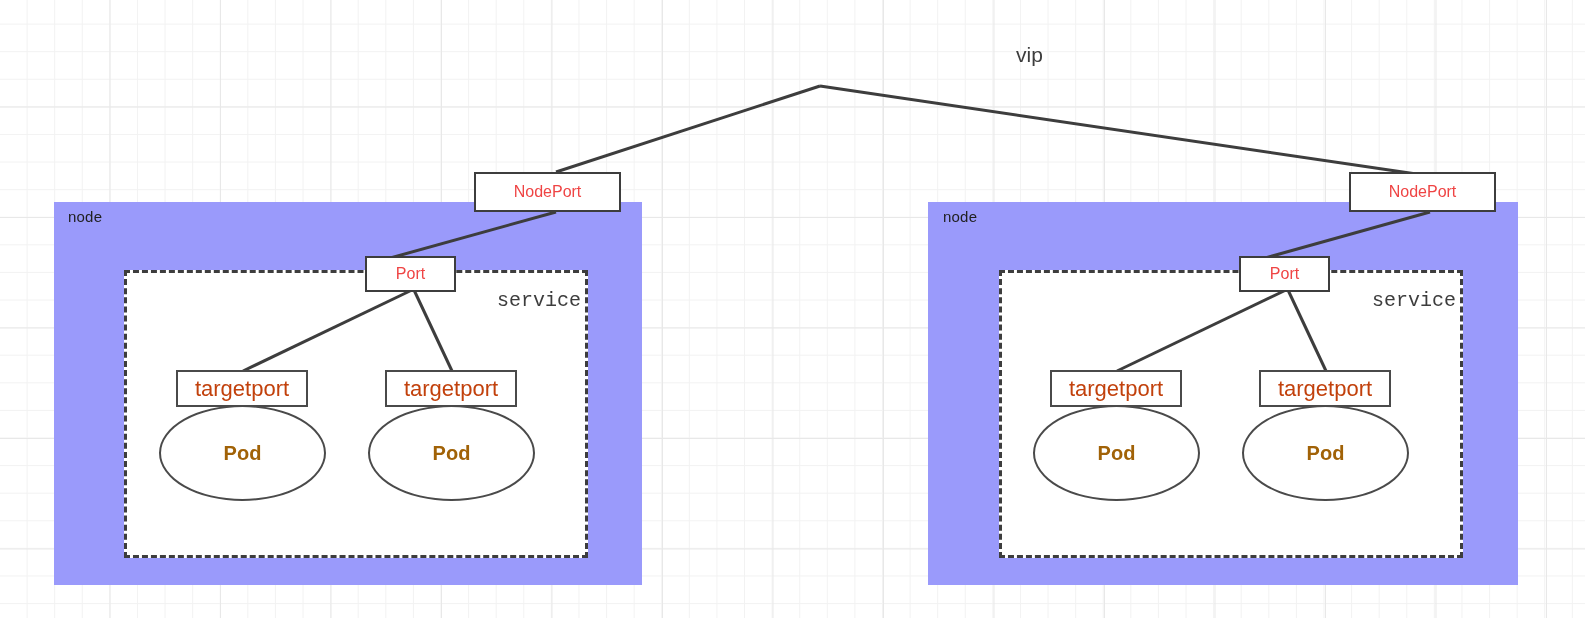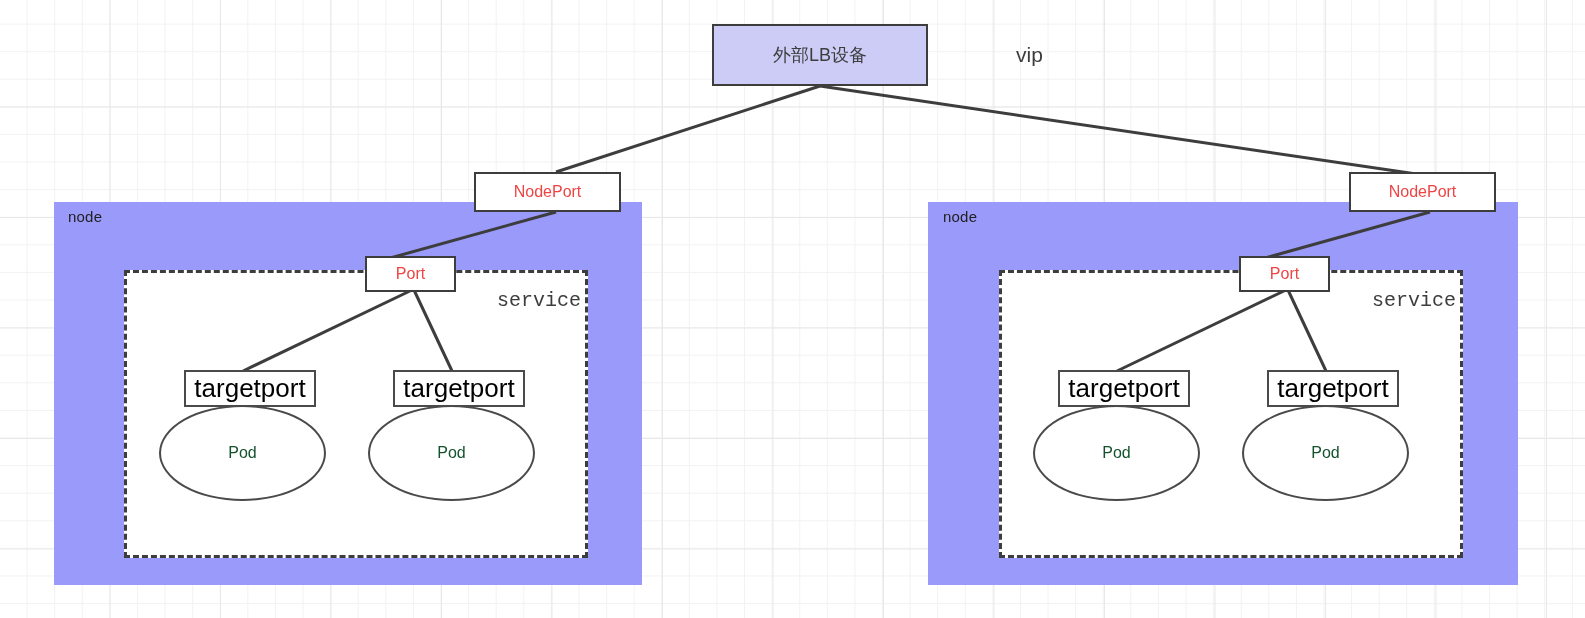--- a/index.html
+++ b/index.html
@@ -86,35 +86,35 @@
   }
   .pod {
     position: absolute;
     box-sizing: border-box;
     background: #ffffff;
     border: 2px solid #4a4a4a;
     border-radius: 50%;
     display: flex;
     align-items: center;
     justify-content: center;
-    font-size: 16px;
-    color: #14532d;
+    font-size: 20px;
+    color: #a16207;
+    font-weight: bold;
   }
   .tp-box {
     position: absolute;
     box-sizing: border-box;
     background: #ffffff;
     border: 2px solid #4a4a4a;
     display: flex;
     align-items: center;
     justify-content: center;
-    font-size: 26px;
-    color: #000000;
+    font-size: 22px;
+    color: #c2410c;
     white-space: nowrap;
-    margin-left: 8px;
   }
   svg.edges {
     position: absolute;
     left: 0;
     top: 0;
     width: 1585px;
     height: 618px;
     pointer-events: none;
   }
   svg.edges line { stroke: #3d3d3d; stroke-width: 3; }
@@ -146,21 +146,20 @@
 
     <line x1="1430" y1="212" x2="1258" y2="260"></line>
 
     <line x1="412" y1="290" x2="243" y2="371"></line>
     <line x1="414" y1="290" x2="452" y2="371"></line>
 
     <line x1="1286" y1="290" x2="1117" y2="371"></line>
     <line x1="1288" y1="290" x2="1326" y2="371"></line>
   </svg>
 
-  <div class="lb-box" style="left:712px; top:24px; width:216px; height:62px;">外部LB设备</div>
   <div class="vip-label" style="left:1016px; top:43px;">vip</div>
 
   <div class="rect-node" style="left:474px; top:172px; width:147px; height:40px;">NodePort</div>
 
   <div class="rect-node" style="left:1349px; top:172px; width:147px; height:40px;">NodePort</div>
 
   <div class="rect-node" style="left:365px; top:256px; width:91px; height:36px;">Port</div>
 
   <div class="rect-node" style="left:1239px; top:256px; width:91px; height:36px;">Port</div>
 

